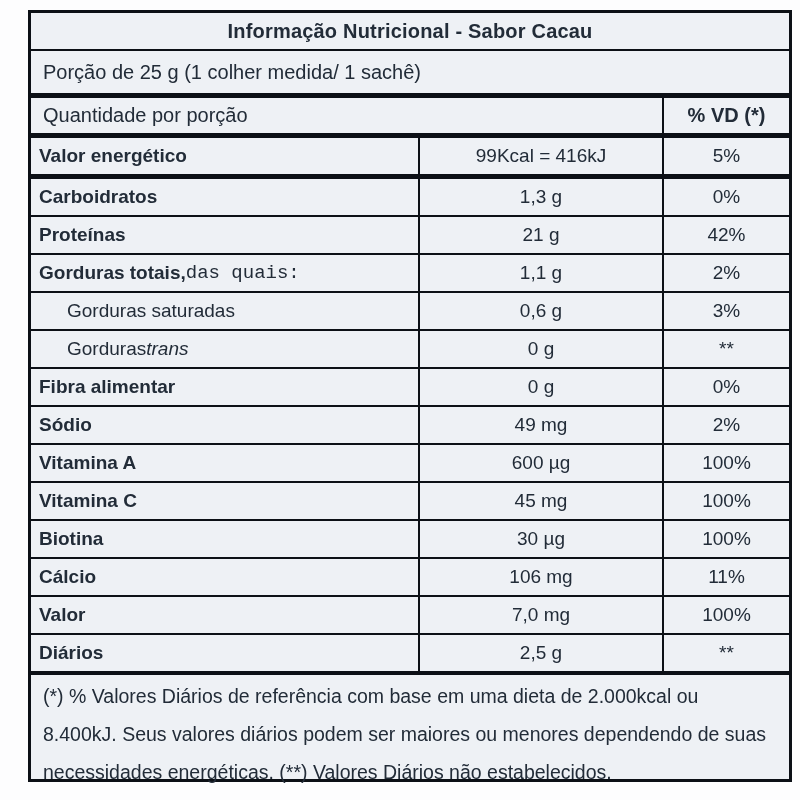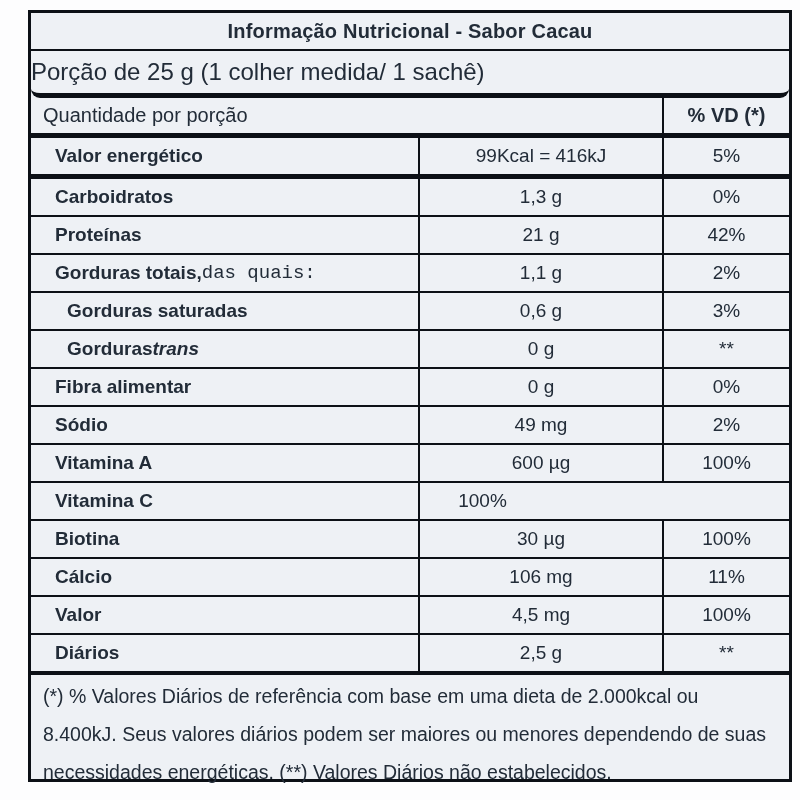--- a/index.html
+++ b/index.html
@@ -38,23 +38,23 @@
     font-weight: bold;
     font-size: 20px;
     border-bottom: 2px solid #0c1016;
     letter-spacing: 0.2px;
   }
   .portion-row {
     height: 42px;
     flex: 0 0 auto;
     display: flex;
     align-items: center;
-    font-size: 24px;
+    padding-left: 12px;
+    font-size: 20px;
     border-bottom: 5px solid #0c1016;
-    border-radius: 9px;
   }
   .header-row {
     height: 35px;
     flex: 0 0 auto;
     display: flex;
     font-size: 20px;
     border-bottom: 5px solid #0c1016;
   }
   .header-row .qty {
     flex: 1;
@@ -76,25 +76,25 @@
     flex: 0 0 auto;
     display: flex;
     font-size: 19px;
     border-bottom: 2px solid #0c1016;
   }
   .row.thick { border-bottom-width: 5px; }
   .row.last  { border-bottom-width: 4px; }
   .cell { display: flex; align-items: center; box-sizing: border-box; }
   .cell.name {
     width: 387px;
-    padding-left: 24px;
+    padding-left: 8px;
     font-weight: bold;
   }
   .row.sub .cell.name {
-    font-weight: bold;
+    font-weight: normal;
     padding-left: 36px;
   }
   .cell.name .reg { font-weight: normal; font-family: Liberation Mono, monospace; }
   .cell.name .ital { font-style: italic; }
   .cell.amount {
     flex: 1;
     border-left: 2px solid #0c1016;
     justify-content: center;
   }
   .cell.dv {
@@ -181,38 +181,39 @@
     </div>
 
     <div class="row">
       <div class="cell name">Vitamina A</div>
       <div class="cell amount">600 µg</div>
       <div class="cell dv">100%</div>
     </div>
 
     <div class="row">
       <div class="cell name">Vitamina C</div>
+      <div class="cell amount">45 mg</div>
       <div class="cell dv">100%</div>
     </div>
 
     <div class="row">
       <div class="cell name">Biotina</div>
       <div class="cell amount">30 µg</div>
       <div class="cell dv">100%</div>
     </div>
 
     <div class="row">
       <div class="cell name">Cálcio</div>
       <div class="cell amount">106 mg</div>
       <div class="cell dv">11%</div>
     </div>
 
     <div class="row">
       <div class="cell name">Valor</div>
-      <div class="cell amount">4,5 mg</div>
+      <div class="cell amount">7,0 mg</div>
       <div class="cell dv">100%</div>
     </div>
 
     <div class="row last">
       <div class="cell name">Diários</div>
       <div class="cell amount">2,5 g</div>
       <div class="cell dv">**</div>
     </div>
 
     <div class="footer-row">

